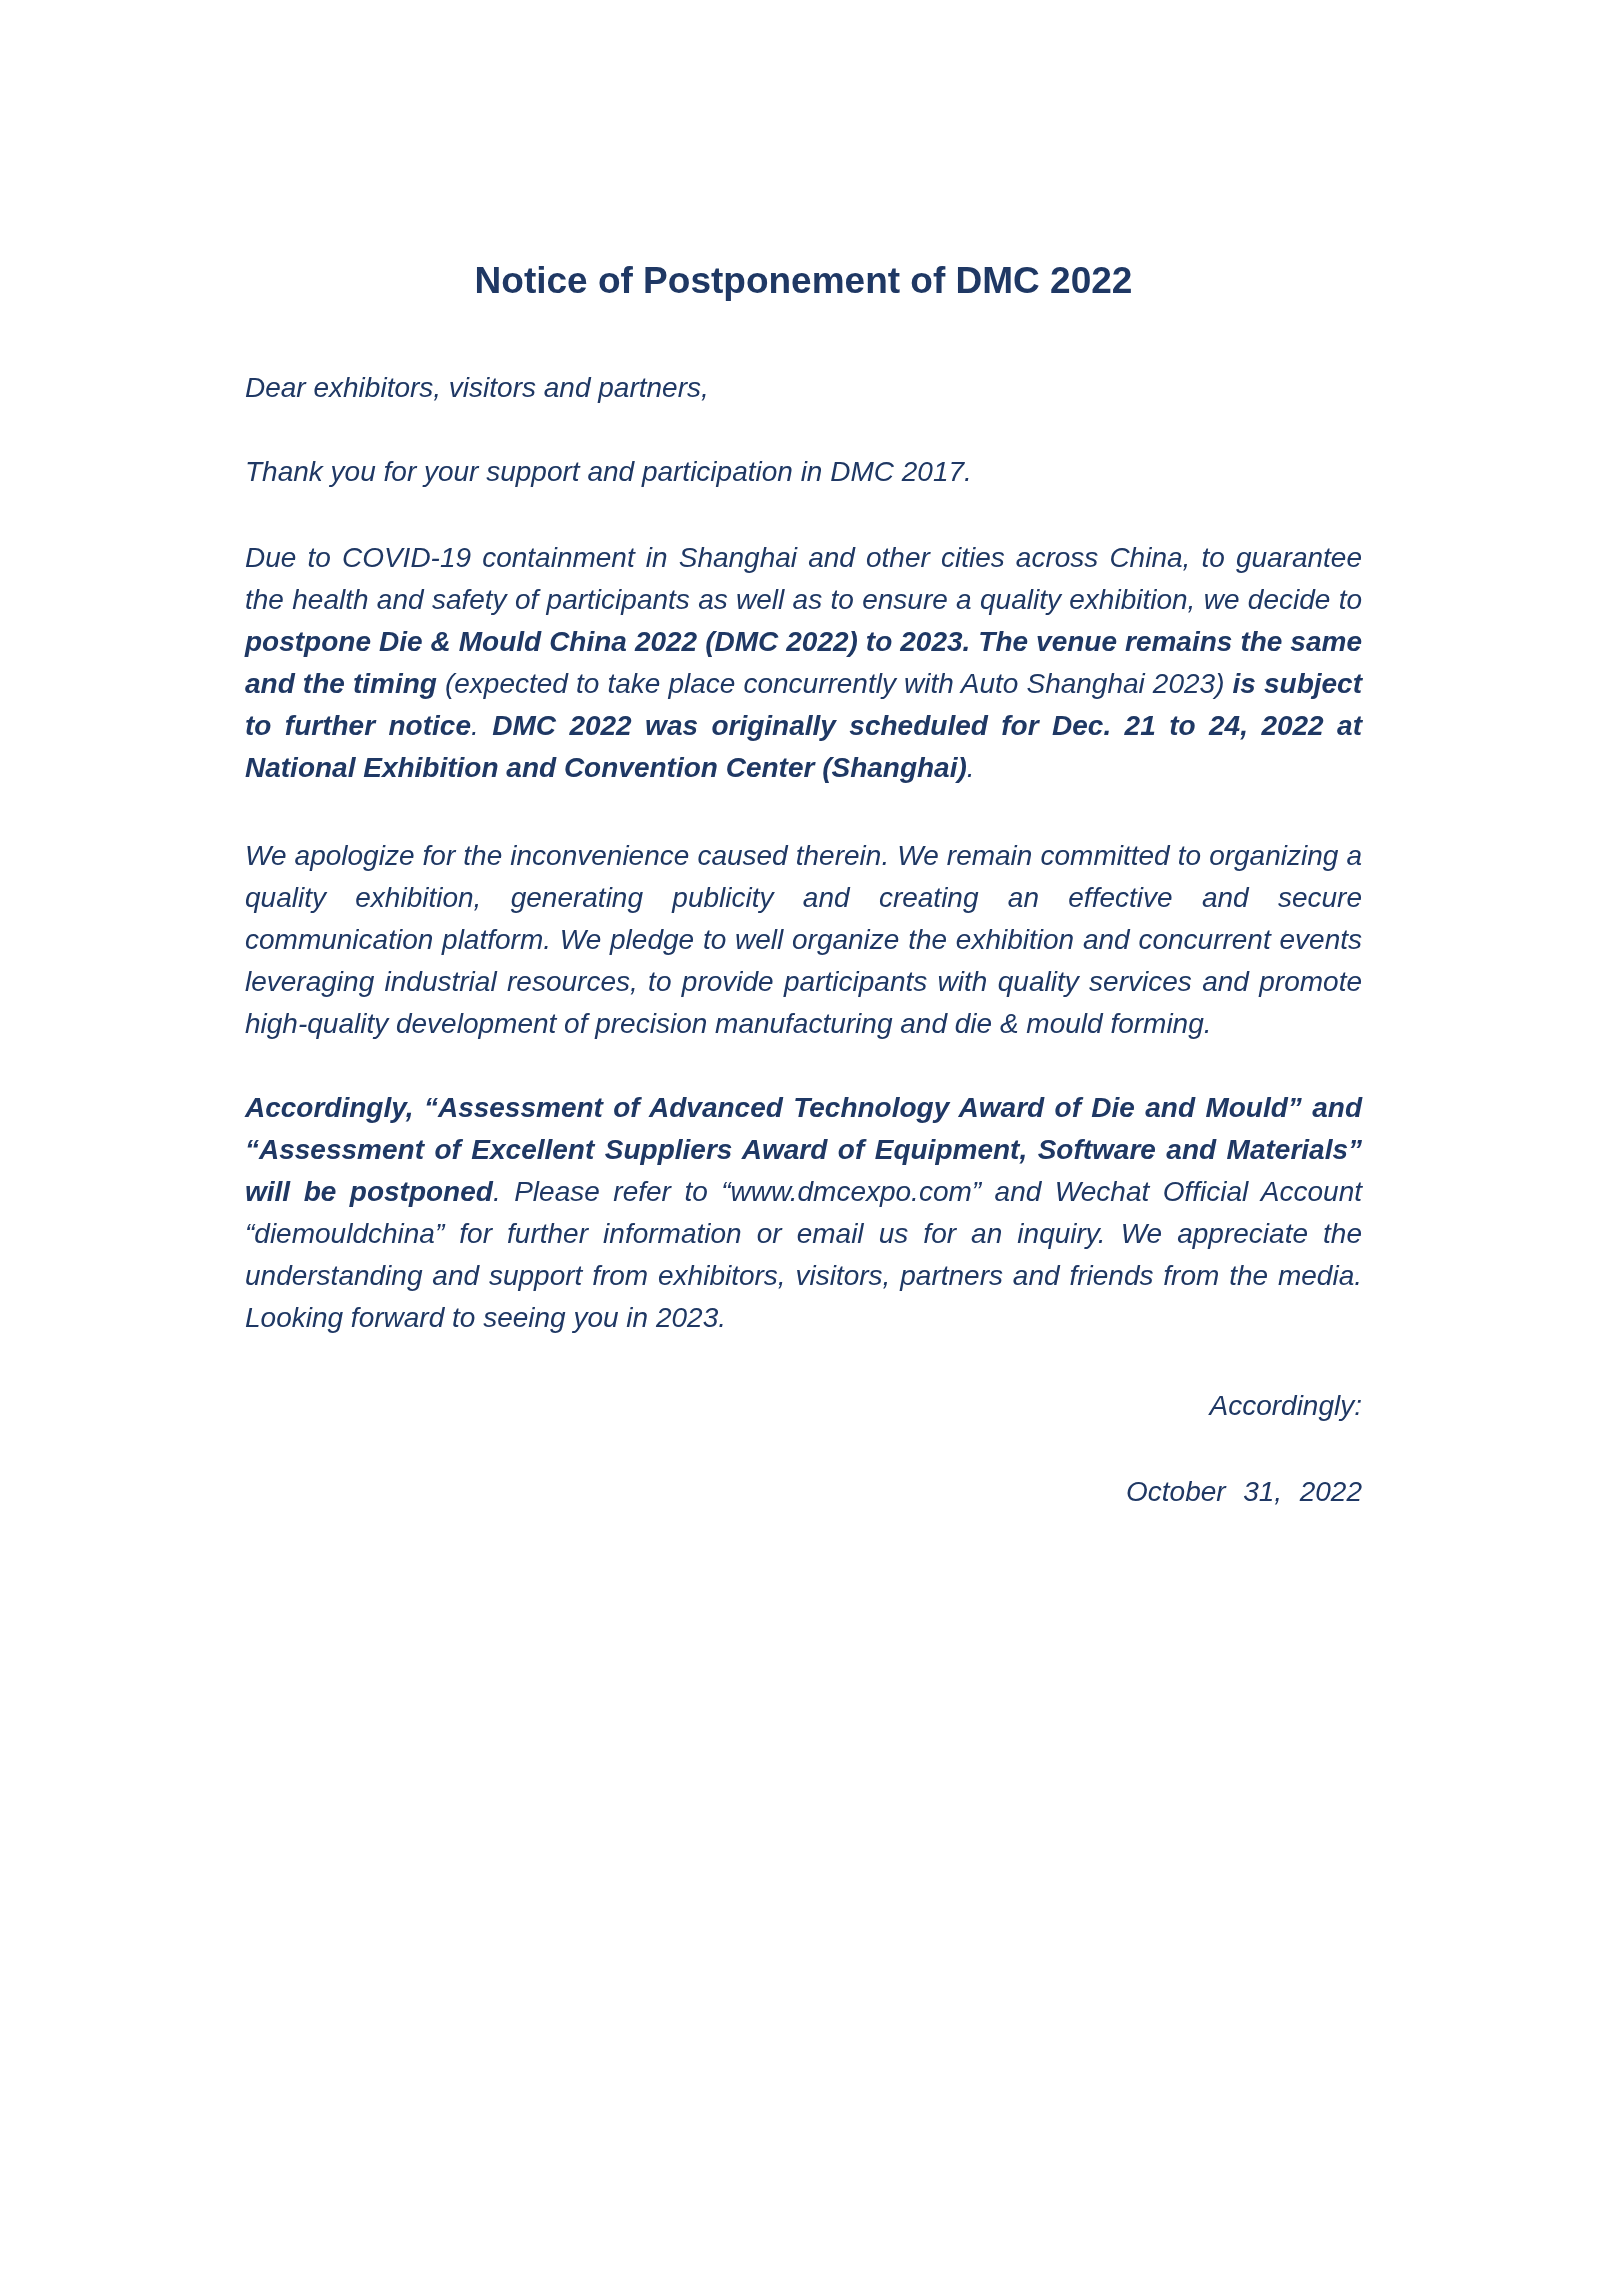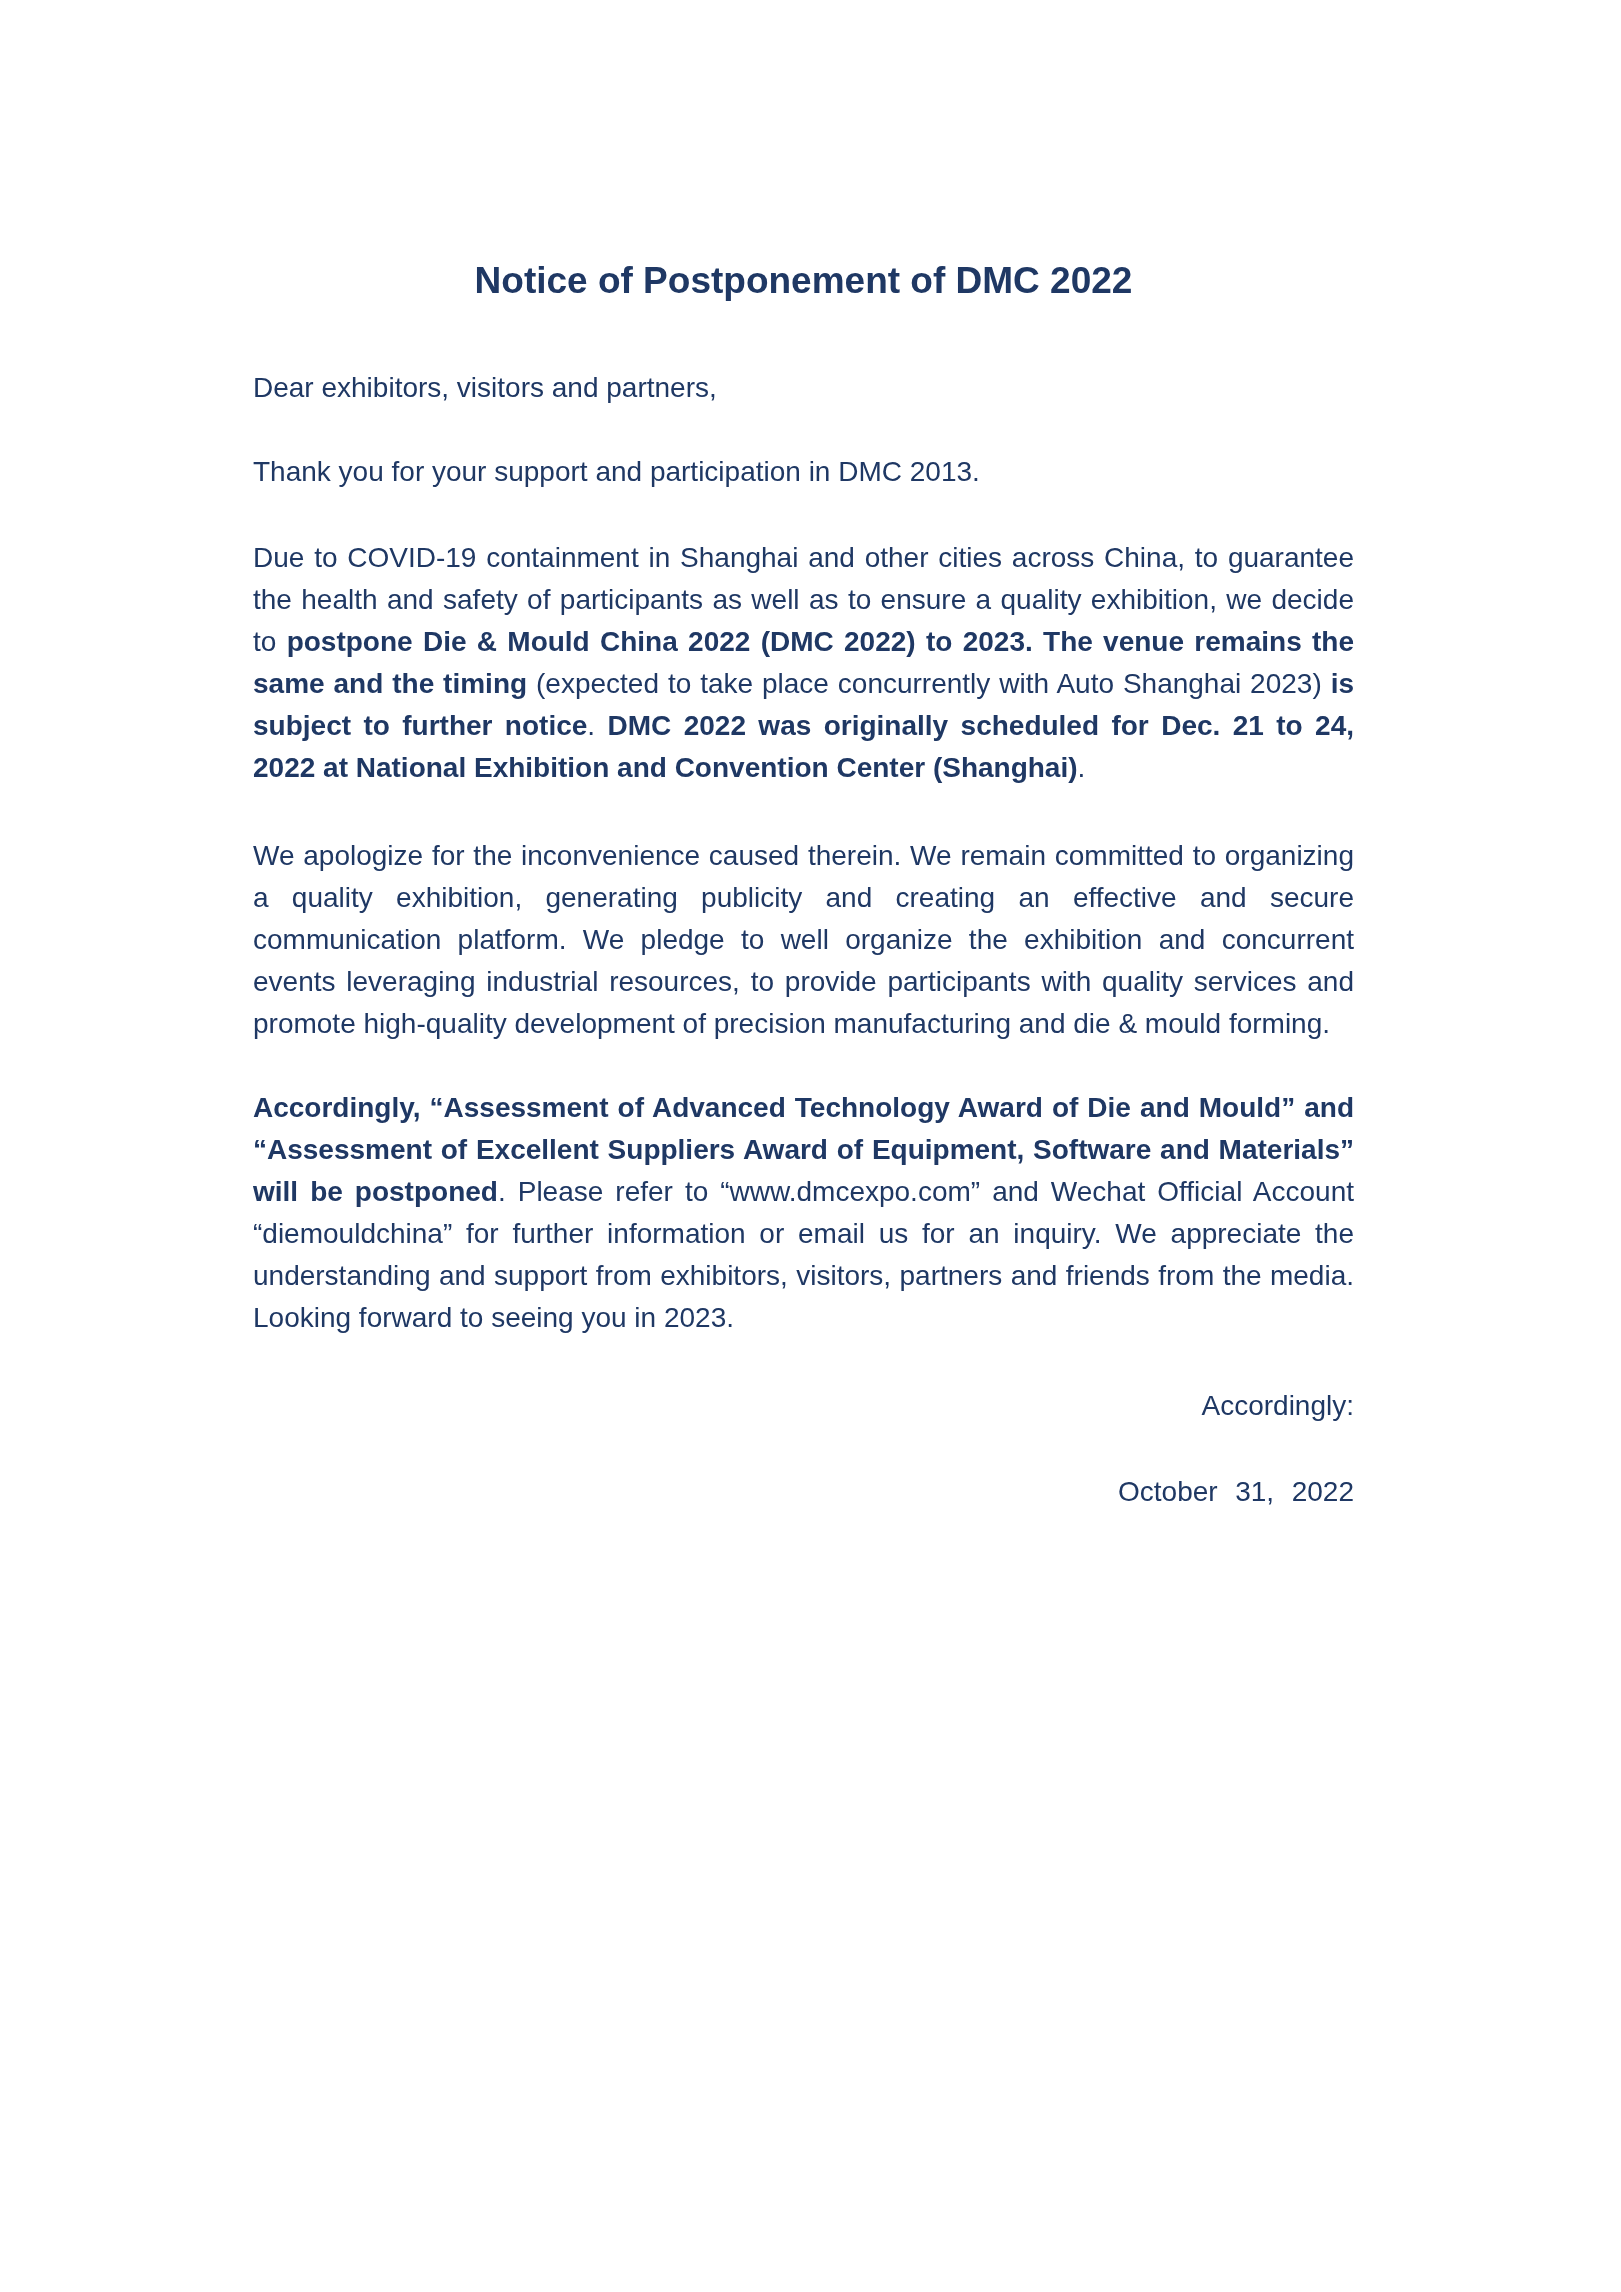--- a/index.html
+++ b/index.html
@@ -13,21 +13,21 @@
     height: 2293px;
     box-sizing: border-box;
     background: #ffffff;
     padding: 260px 242px 0 245px;
     color: #1F3864;
     font-family: "Liberation Sans", "DejaVu Sans", sans-serif;
     font-size: 28px;
     line-height: 42px;
     overflow: hidden;
   }
-  p { margin: 8px; }
+  p { margin: 0; font-style: italic; }
   .title {
     margin: 0 0 65px 0;
     font-size: 37px;
     line-height: 42px;
     font-weight: 700;
     text-align: center;
   }
   .mt-blank  { margin-top: 42px; }
   .mt-para1  { margin-top: 44px; }
   .mt-para2  { margin-top: 46px; }
@@ -48,21 +48,21 @@
 </style>
 </head>
 <body>
 
 <div class="page">
 
   <h1 class="title">Notice of Postponement of DMC 2022</h1>
 
   <p>Dear exhibitors, visitors and partners,</p>
 
-  <p class="mt-blank">Thank you for your support and participation in DMC 2013.</p>
+  <p class="mt-blank">Thank you for your support and participation in DMC 2017.</p>
 
   <p class="mt-para1 justify"><span class="r">Due to COVID-19 containment in Shanghai and other cities across China, to guarantee the health and safety of participants as well as to ensure a quality exhibition, we decide to </span><span class="b">postpone Die &amp; Mould China 2022 (DMC 2022) to 2023. The venue remains the same and the timing</span><span class="r"> (expected to take place concurrently with Auto Shanghai 2023) </span><span class="b">is subject to further notice</span><span class="r">. </span><span class="b">DMC 2022 was originally scheduled for Dec. 21 to 24, 2022 at National Exhibition and Convention Center (Shanghai)</span><span class="r">.</span></p>
 
   <p class="mt-para2 justify">We apologize for the inconvenience caused therein. We remain committed to organizing a quality exhibition, generating publicity and creating an effective and secure communication platform. We pledge to well organize the exhibition and concurrent events leveraging industrial resources, to provide participants with quality services and promote high-quality development of precision manufacturing and die &amp; mould forming.</p>
 
   <p class="mt-para3 justify"><span class="b">Accordingly, “Assessment of Advanced Technology Award of Die and Mould” and “Assessment of Excellent Suppliers Award of Equipment, Software and Materials” will be postponed</span><span class="r">. Please refer to “www.dmcexpo.com” and Wechat Official Account “diemouldchina” for further information or email us for an inquiry. We appreciate the understanding and support from exhibitors, visitors, partners and friends from the media. Looking forward to seeing you in 2023.</span></p>
 
   <div class="sig">
     <p>Accordingly:</p>
   </div>

